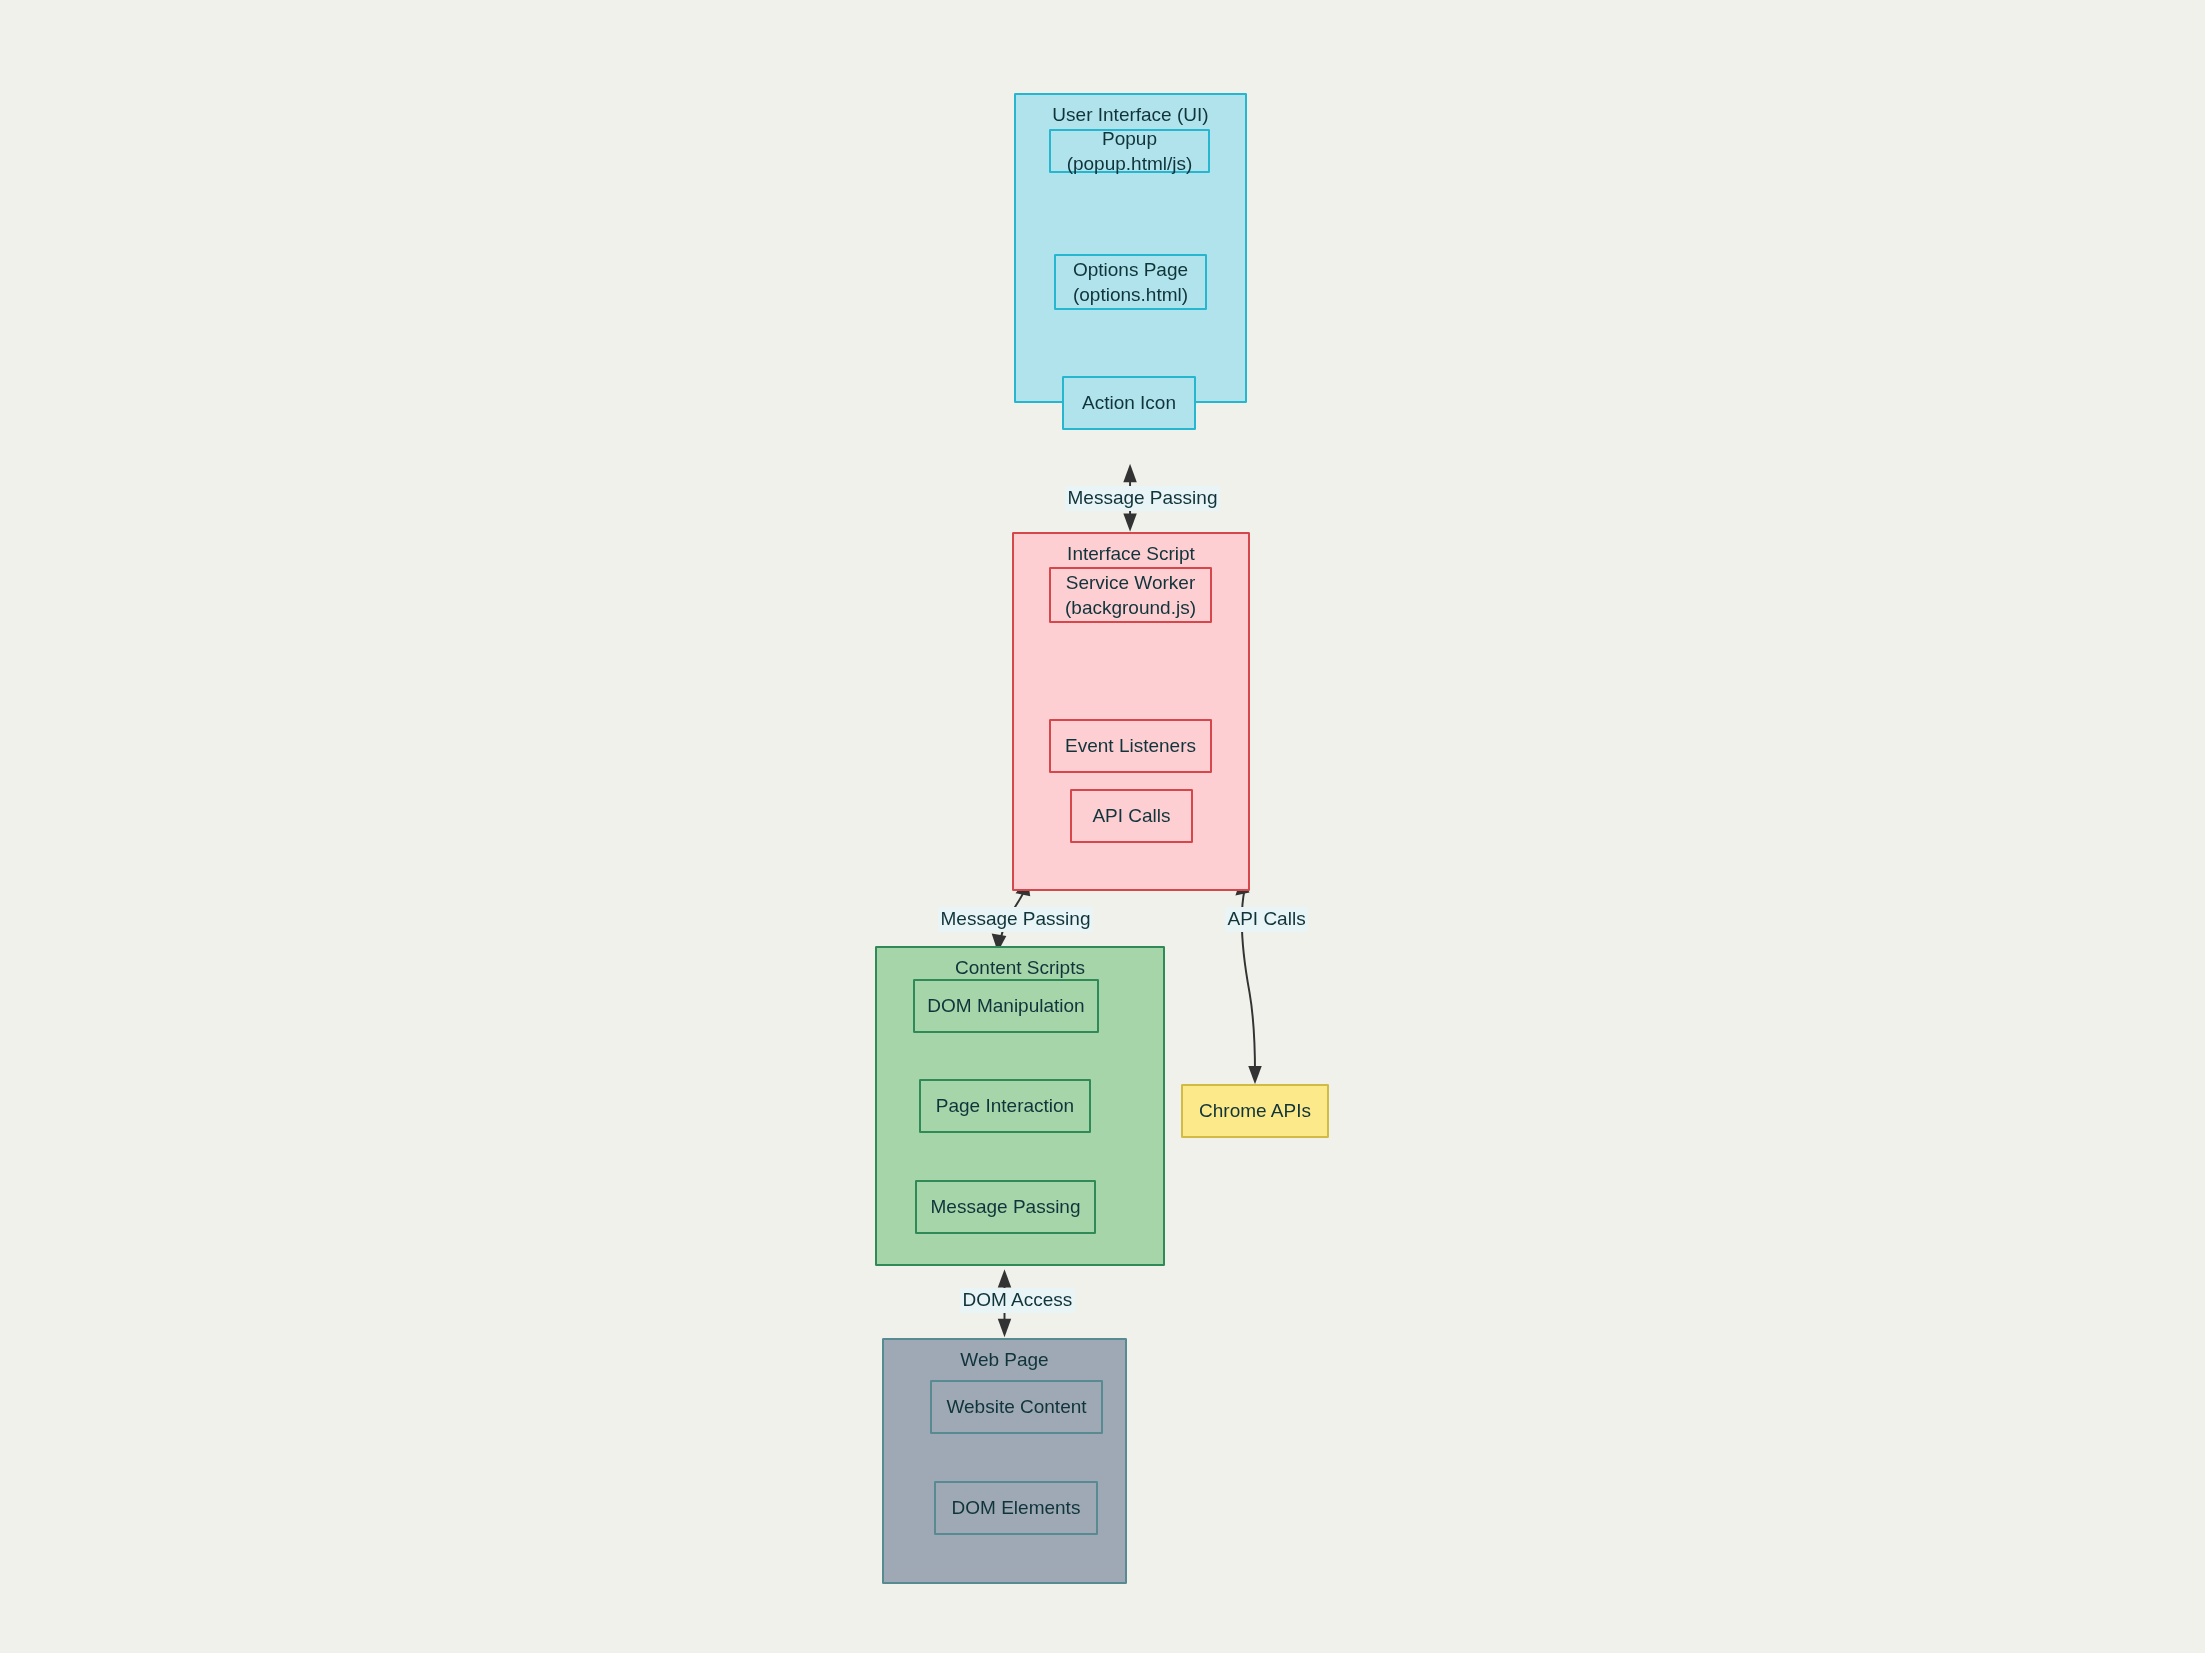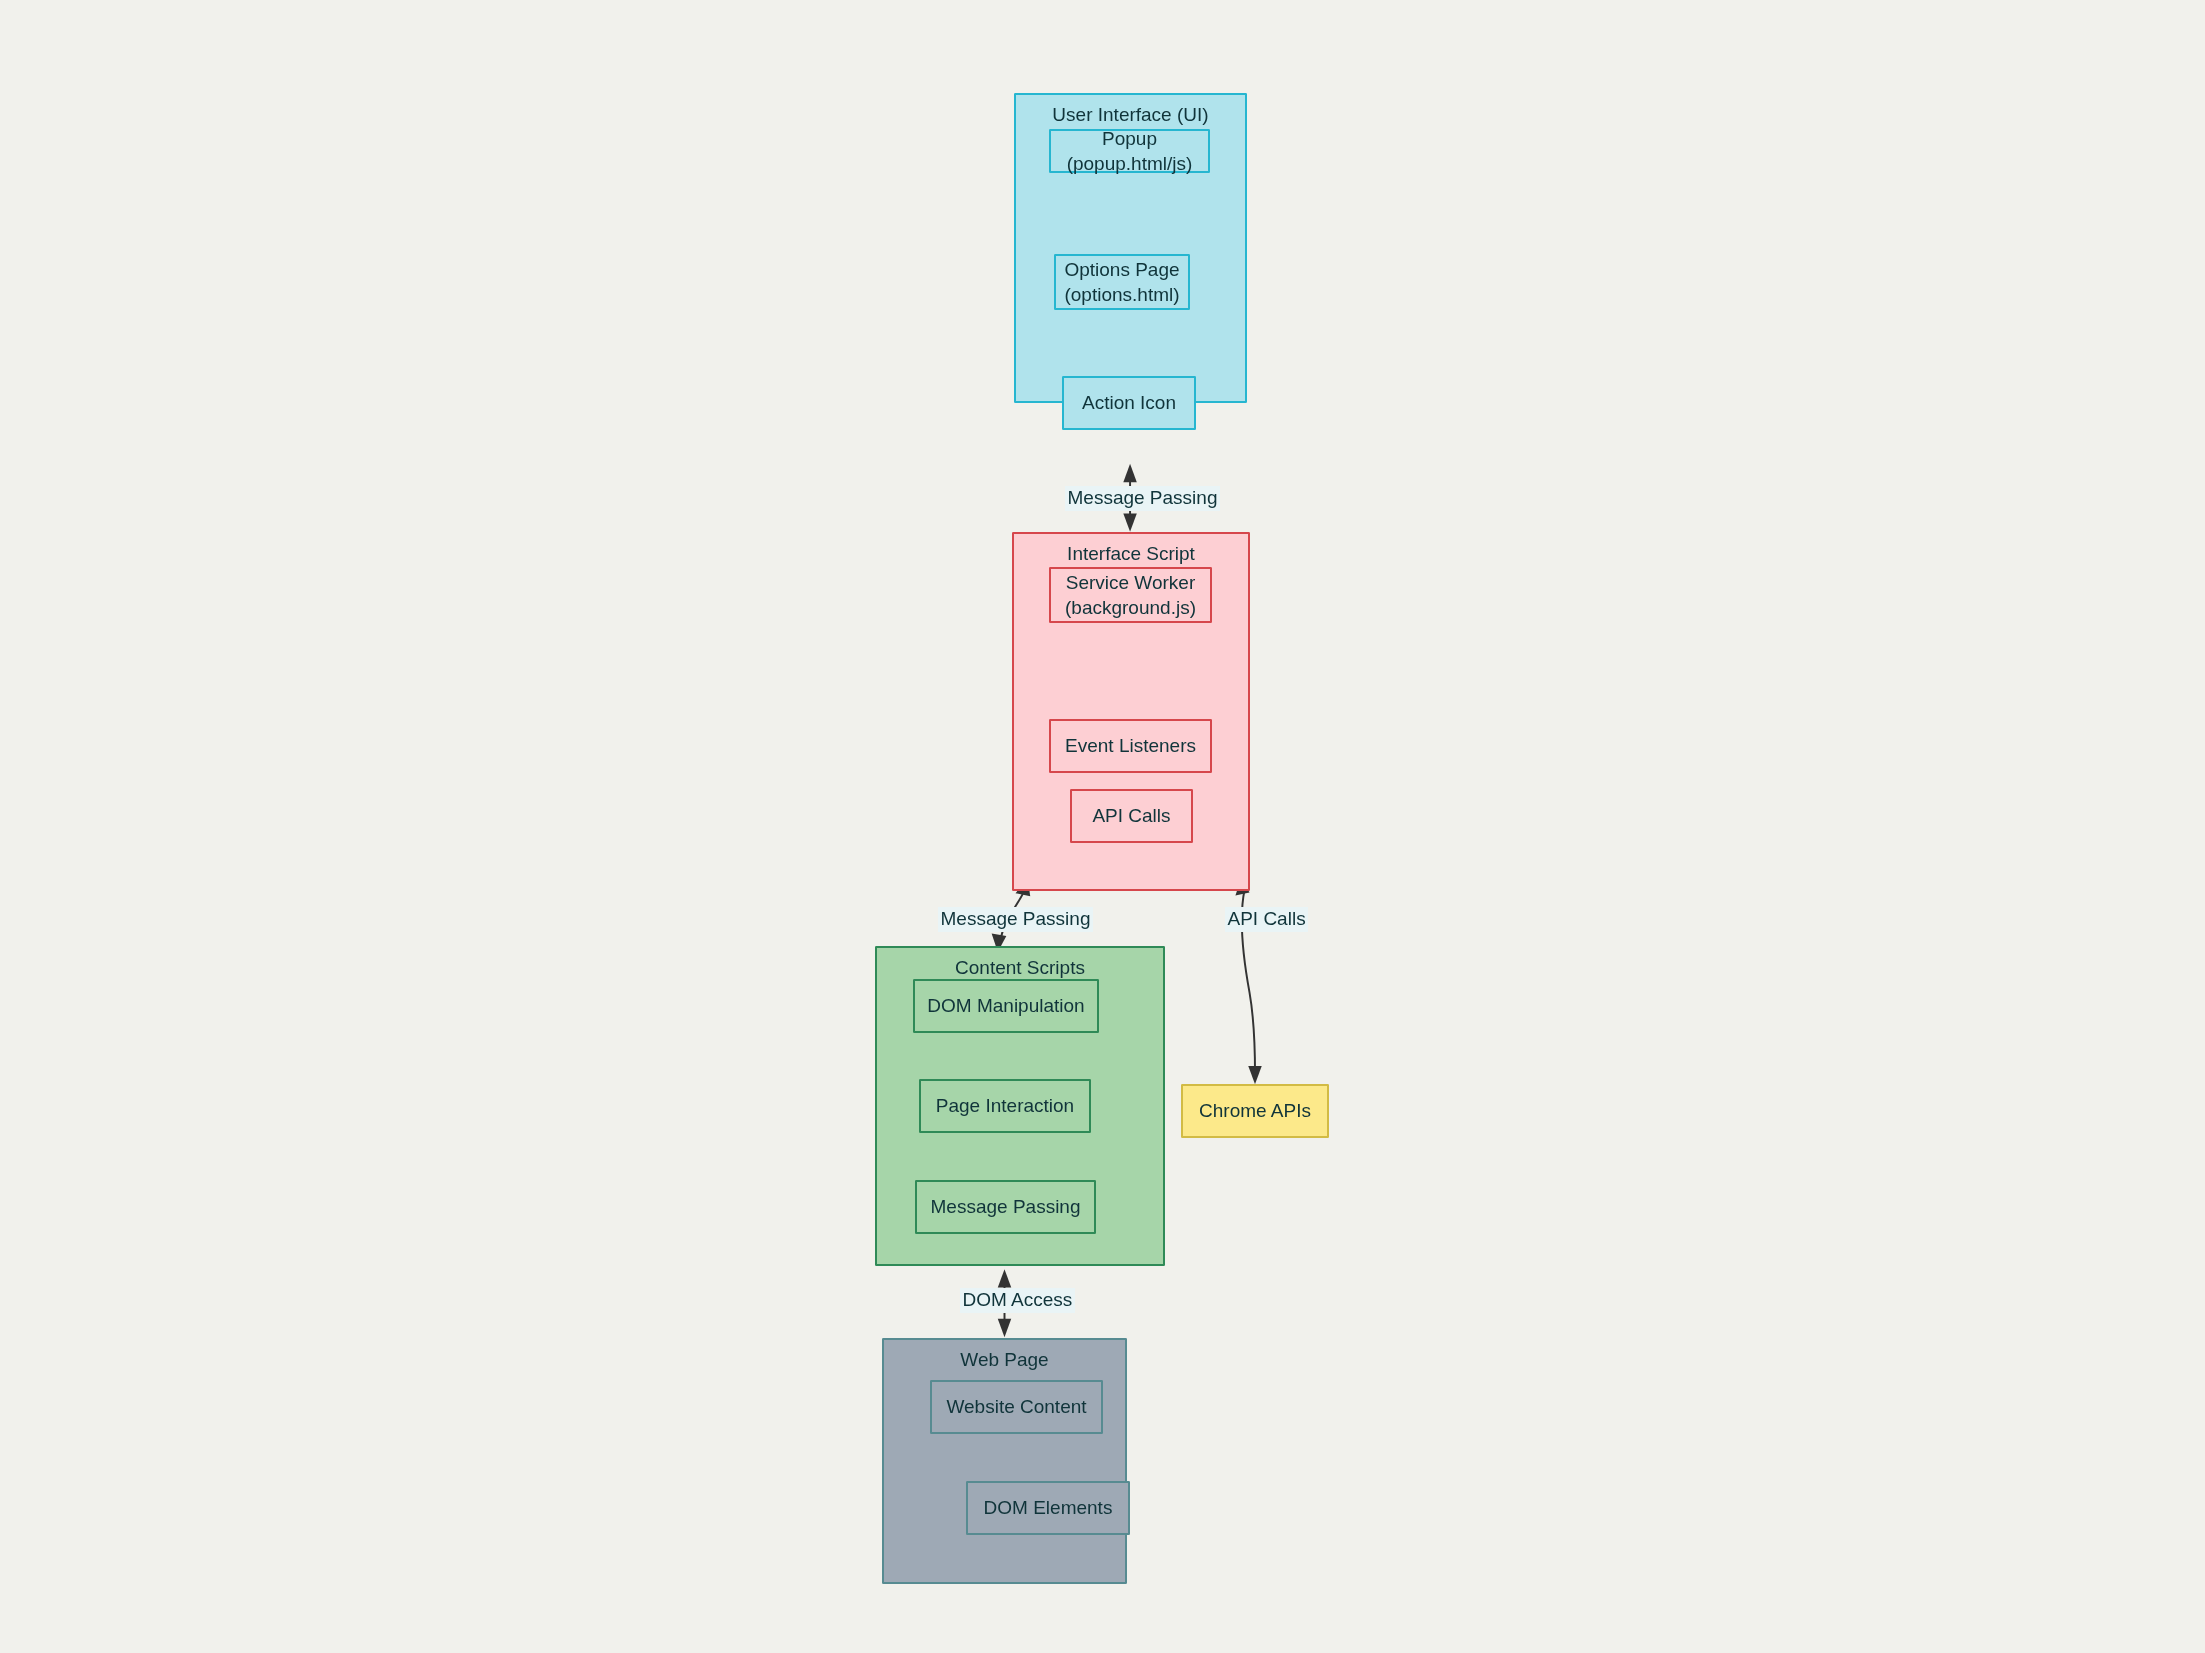--- a/index.html
+++ b/index.html
@@ -122,21 +122,21 @@
 
   <div class="cluster ui" style="left:1014px; top:93px; width:233px; height:310px;">
     <div class="cluster-title" style="top:8.6px;">User Interface (UI)</div>
   </div>
 
   <div class="leaf ui" style="left:1049px; top:129px; width:161px; height:44px; flex-direction:column;">
     <span>Popup</span>
     <span>(popup.html/js)</span>
   </div>
 
-  <div class="leaf ui" style="left:1054px; top:254px; width:136px; height:56px; flex-direction:column;">
+  <div class="leaf ui" style="left:1054px; top:254px; width:153px; height:56px; flex-direction:column;">
     <span>Options Page</span>
     <span>(options.html)</span>
   </div>
 
   <div class="leaf ui" style="left:1062px; top:376px; width:134px; height:54px;">
     <span>Action Icon</span>
   </div>
 
   <div class="edge-label" style="left:1065px; top:486px;">Message Passing</div>
 
@@ -184,18 +184,18 @@
   <div class="edge-label" style="left:960px; top:1288px;">DOM Access</div>
 
   <div class="cluster web" style="left:882px; top:1338px; width:245px; height:246px;">
     <div class="cluster-title" style="top:8.6px;">Web Page</div>
   </div>
 
   <div class="leaf web" style="left:930px; top:1380px; width:173px; height:54px;">
     <span>Website Content</span>
   </div>
 
-  <div class="leaf web" style="left:934px; top:1481px; width:164px; height:54px;margin-left:32px;">
+  <div class="leaf web" style="left:934px; top:1481px; width:164px; height:54px;">
     <span>DOM Elements</span>
   </div>
 
 </div>
 
 
 </body></html>

